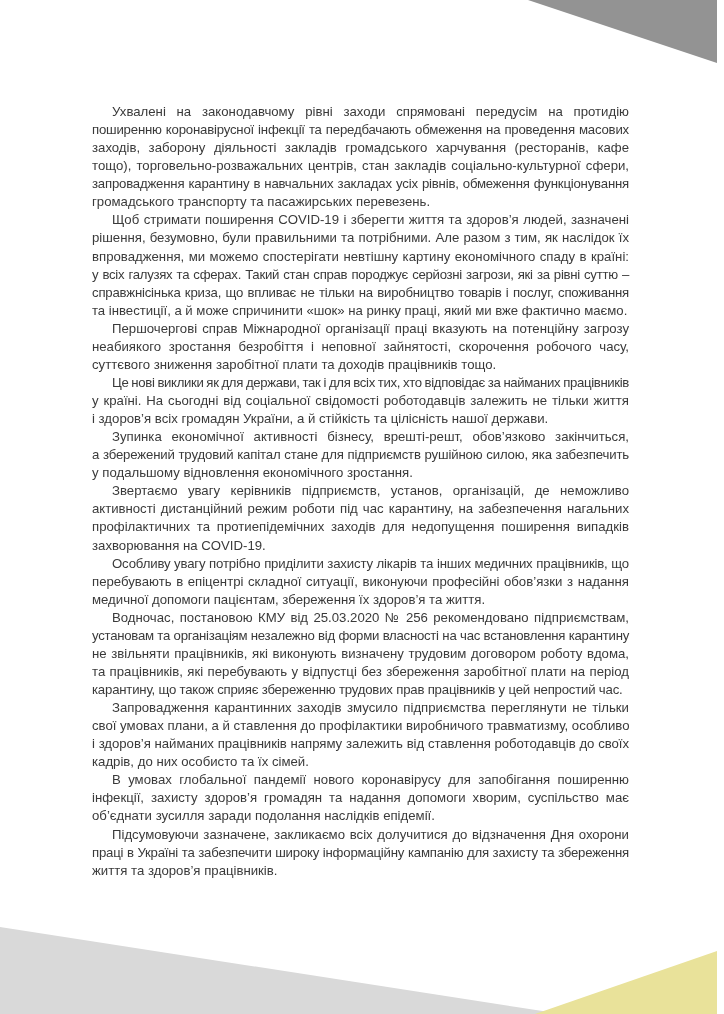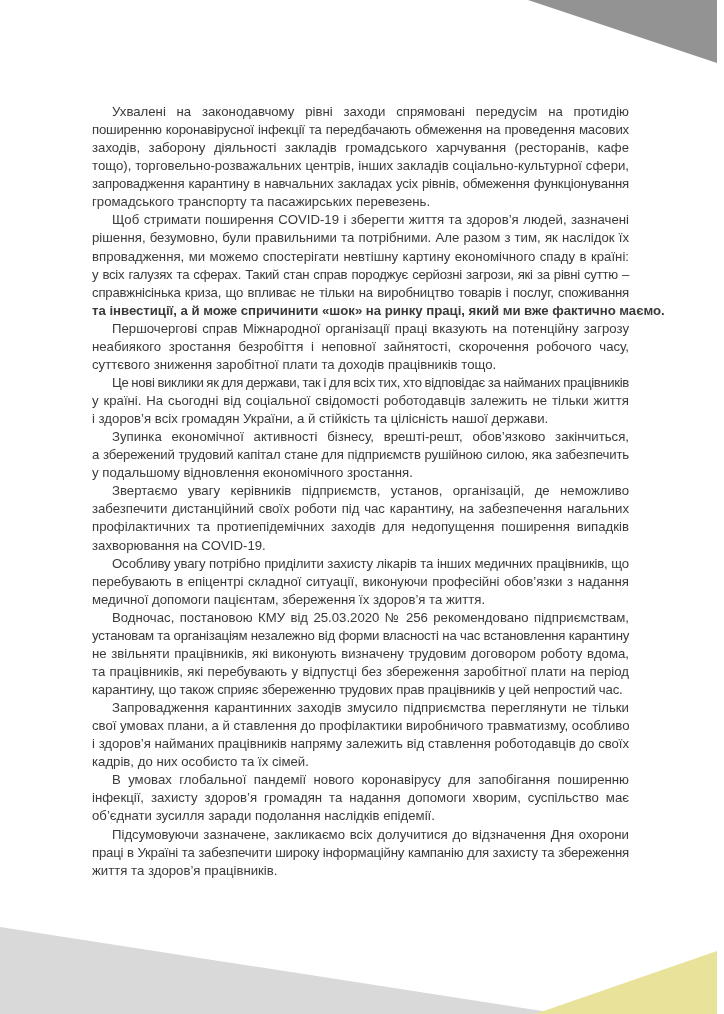--- a/index.html
+++ b/index.html
@@ -29,50 +29,50 @@
     <polygon points="528,0 717,0 717,63" fill="#939393"></polygon>
     <polygon points="0,927 562,1014 0,1014" fill="#d9d9d9"></polygon>
     <polygon points="535,1014 717,951 717,1014" fill="#e9e29a"></polygon>
   </svg>
 
   <div class="body-text" id="body-text" style="color: rgb(58, 58, 58);">
       <div class="para">
         <span class="line first">Ухвалені на законодавчому рівні заходи спрямовані передусім на протидію</span>
         <span class="line tight">поширенню коронавірусної інфекції та передбачають обмеження на проведення масових</span>
         <span class="line">заходів, заборону діяльності закладів громадського харчування (ресторанів, кафе</span>
-        <span class="line">тощо), торговельно-розважальних центрів, інших закладів соціально-культурної сфери,</span>
+        <span class="line">тощо), торговельно-розважальних центрів, стан закладів соціально-культурної сфери,</span>
         <span class="line tight">запровадження карантину в навчальних закладах усіх рівнів, обмеження функціонування</span>
         <span class="line last">громадського транспорту та пасажирських перевезень.</span>
       </div>
       <div class="para">
         <span class="line first">Щоб стримати поширення COVID-19 і зберегти життя та здоров’я людей, зазначені</span>
         <span class="line">рішення, безумовно, були правильними та потрібними. Але разом з тим, як наслідок їх</span>
         <span class="line">впровадження, ми можемо спостерігати невтішну картину економічного спаду в країні:</span>
         <span class="line tight" style="letter-spacing: -0.28684px;">у всіх галузях та сферах. Такий стан справ породжує серйозні загрози, які за рівні суттю –</span>
         <span class="line tight">справжнісінька криза, що впливає не тільки на виробництво товарів і послуг, споживання</span>
-        <span class="line last" style="letter-spacing: -0.0233482px; font-weight: bold;">та інвестиції, а й може спричинити «шок» на ринку праці, який ми вже фактично маємо.</span>
+        <span class="line last" style="letter-spacing: -0.0233482px;">та інвестиції, а й може спричинити «шок» на ринку праці, який ми вже фактично маємо.</span>
       </div>
       <div class="para">
         <span class="line first">Першочергові справ Міжнародної організації праці вказують на потенційну загрозу</span>
         <span class="line">неабиякого зростання безробіття і неповної зайнятості, скорочення робочого часу,</span>
         <span class="line last">суттєвого зниження заробітної плати та доходів працівників тощо.</span>
       </div>
       <div class="para">
         <span class="line first condensed">Це нові виклики як для держави, так і для всіх тих, хто відповідає за найманих працівників</span>
         <span class="line">у країні. На сьогодні від соціальної свідомості роботодавців залежить не тільки життя</span>
         <span class="line last">і здоров’я всіх громадян України, а й стійкість та цілісність нашої держави.</span>
       </div>
       <div class="para">
         <span class="line first">Зупинка економічної активності бізнесу, врешті-решт, обов’язково закінчиться,</span>
         <span class="line" style="letter-spacing: -0.144247px;">а збережений трудовий капітал стане для підприємств рушійною силою, яка забезпечить</span>
         <span class="line last">у подальшому відновлення економічного зростання.</span>
       </div>
       <div class="para">
         <span class="line first">Звертаємо увагу керівників підприємств, установ, організацій, де неможливо</span>
-        <span class="line" style="letter-spacing: -0.0232393px;">забезпечити дистанційний своїх роботи під час карантину, на забезпечення нагальних</span>
+        <span class="line" style="letter-spacing: -0.0232393px;">активності дистанційний режим роботи під час карантину, на забезпечення нагальних</span>
         <span class="line">профілактичних та протиепідемічних заходів для недопущення поширення випадків</span>
         <span class="line last">захворювання на COVID-19.</span>
       </div>
       <div class="para">
         <span class="line first" style="letter-spacing: -0.16119px;">Особливу увагу потрібно приділити захисту лікарів та інших медичних працівників, що</span>
         <span class="line">перебувають в епіцентрі складної ситуації, виконуючи професійні обов’язки з надання</span>
         <span class="line last">медичної допомоги пацієнтам, збереження їх здоров’я та життя.</span>
       </div>
       <div class="para">
         <span class="line first">Водночас, постановою КМУ від 25.03.2020 № 256 рекомендовано підприємствам,</span>

